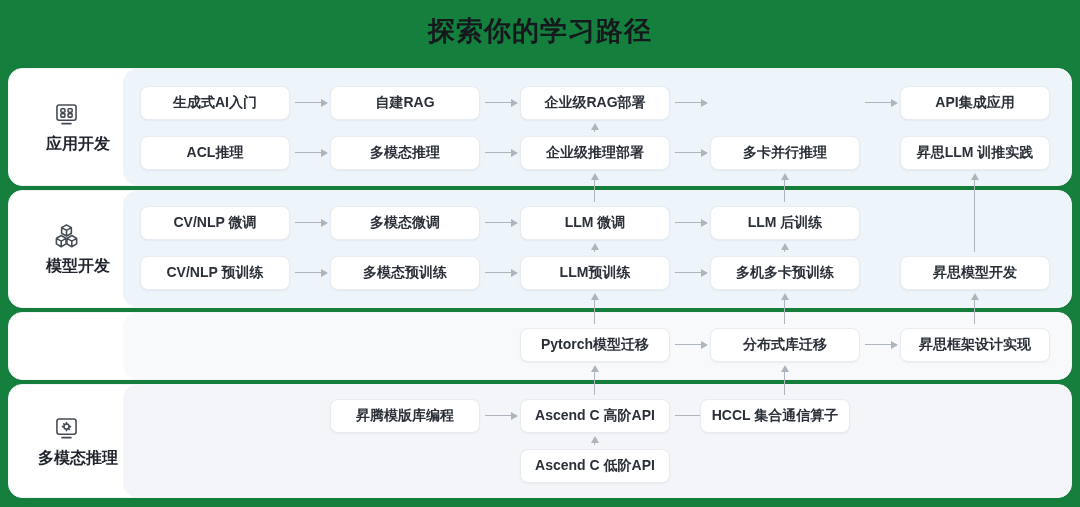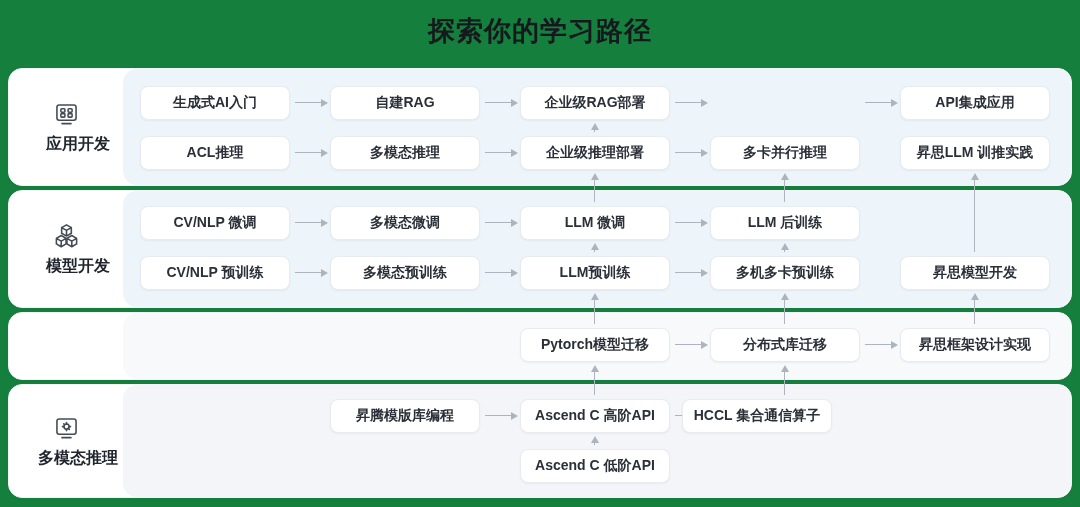--- a/index.html
+++ b/index.html
@@ -102,21 +102,21 @@
       <div class="node" style="left: 140px; top: 256px; text-align: center;">CV/NLP 预训练</div>
       <div class="node" style="left: 330px; top: 256px;">多模态预训练</div>
       <div class="node" style="left: 520px; top: 256px;">LLM预训练</div>
       <div class="node" style="left: 710px; top: 256px;">多机多卡预训练</div>
       <div class="node" style="left: 900px; top: 256px;">昇思模型开发</div>
       <div class="node" style="left: 520px; top: 328px;">Pytorch模型迁移</div>
       <div class="node" style="left: 710px; top: 328px;">分布式库迁移</div>
       <div class="node" style="left: 900px; top: 328px;">昇思框架设计实现</div>
       <div class="node" style="left: 330px; top: 399px;">昇腾模版库编程</div>
       <div class="node" style="left: 520px; top: 399px;">Ascend C 高阶API</div>
-      <div class="node" style="left: 682px; top: 399px;">HCCL 集合通信算子</div>
+      <div class="node" style="left: 700px; top: 399px;">HCCL 集合通信算子</div>
       <div class="node" style="left: 520px; top: 449px;">Ascend C 低阶API</div>
       <div class="h-line" style="left: 295px; top: 102px; width: 26px;"></div>
       <div class="h-head" style="left: 321px; top: 98.5px;"></div>
       <div class="h-line" style="left: 485px; top: 102px; width: 26px;"></div>
       <div class="h-head" style="left: 511px; top: 98.5px;"></div>
       <div class="h-line" style="left: 675px; top: 102px; width: 26px;"></div>
       <div class="h-head" style="left: 701px; top: 98.5px;"></div>
       <div class="h-line" style="left: 865px; top: 102px; width: 26px;"></div>
       <div class="h-head" style="left: 891px; top: 98.5px;"></div>
       <div class="h-line" style="left: 295px; top: 152px; width: 26px;"></div>

